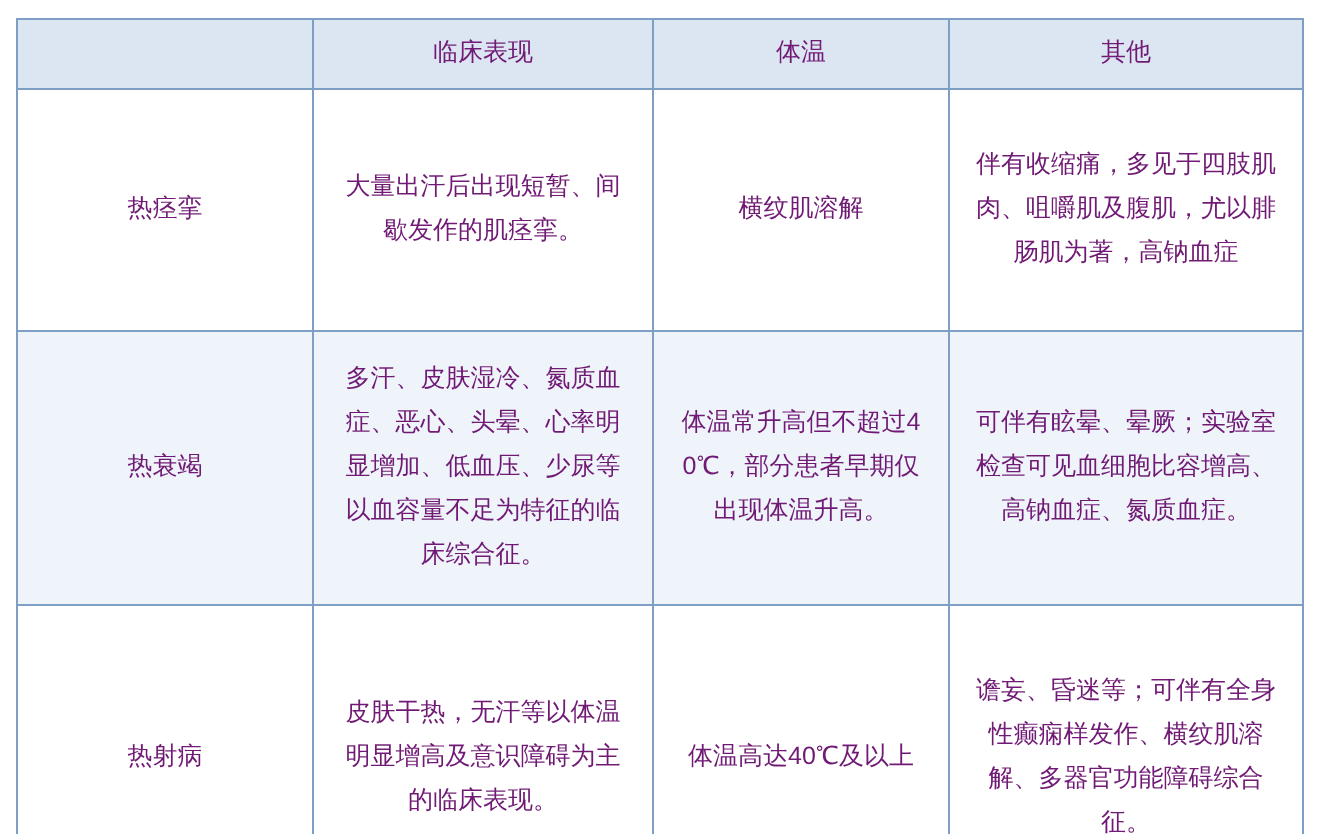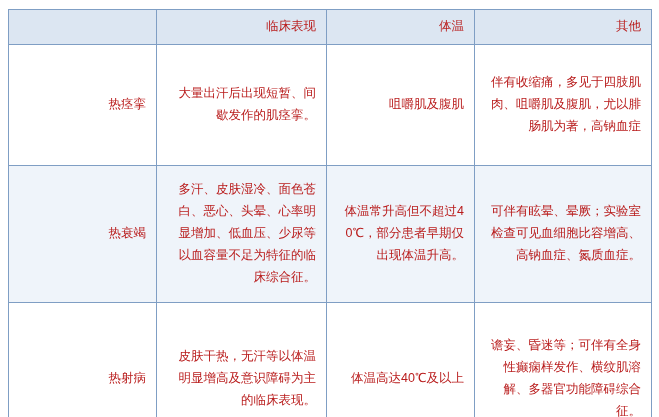--- a/index.html
+++ b/index.html
@@ -34,23 +34,23 @@
   table.heat-table col.c2 { width: 148px; }
   table.heat-table col.c3 { width: 177px; }
 
   table.heat-table th,
   table.heat-table td {
     border: 1px solid #7f9ec4;
     vertical-align: middle;
     padding: 6px 10px;
     font-size: 12.5px;
     line-height: 1.75;
-    color: #b91c1c;
+    color: #701a75;
     font-weight: normal;
-    text-align: right;
+    text-align: center;
     word-break: break-all;
   }
   thead th {
     background: #dce6f2;
     height: 22px;
     padding-top: 3px;
     padding-bottom: 3px;
     line-height: 1.4;
     font-size: 12.5px;
     color: #1a1a1a;
@@ -92,26 +92,26 @@
         <th class="empty-head"></th>
         <th>临床表现</th>
         <th>体温</th>
         <th>其他</th>
       </tr>
     </thead>
     <tbody>
       <tr class="row-plain">
         <td class="label-cell r0">热痉挛</td>
         <td class="just r0">大量出汗后出现短暂、间歇发作的肌痉挛。</td>
-        <td class="r0">咀嚼肌及腹肌</td>
+        <td class="r0">横纹肌溶解</td>
         <td class="just r0">伴有收缩痛，多见于四肢肌肉、咀嚼肌及腹肌，尤以腓肠肌为著，高钠血症</td>
       </tr>
       <tr class="row-band">
         <td class="label-cell r1">热衰竭</td>
-        <td class="just r1">多汗、皮肤湿冷、面色苍白、恶心、头晕、心率明显增加、低血压、少尿等以血容量不足为特征的临床综合征。</td>
+        <td class="just r1">多汗、皮肤湿冷、氮质血症、恶心、头晕、心率明显增加、低血压、少尿等以血容量不足为特征的临床综合征。</td>
         <td class="just r1">体温常升高但不超过40℃，部分患者早期仅出现体温升高。</td>
         <td class="just r1">可伴有眩晕、晕厥；实验室检查可见血细胞比容增高、高钠血症、氮质血症。</td>
       </tr>
       <tr class="row-plain">
         <td class="label-cell r2">热射病</td>
         <td class="just r2">皮肤干热，无汗等以体温明显增高及意识障碍为主的临床表现。</td>
         <td class="r2">体温高达40℃及以上</td>
         <td class="just r2">谵妄、昏迷等；可伴有全身性癫痫样发作、横纹肌溶解、多器官功能障碍综合征。</td>
       </tr>
     </tbody>

